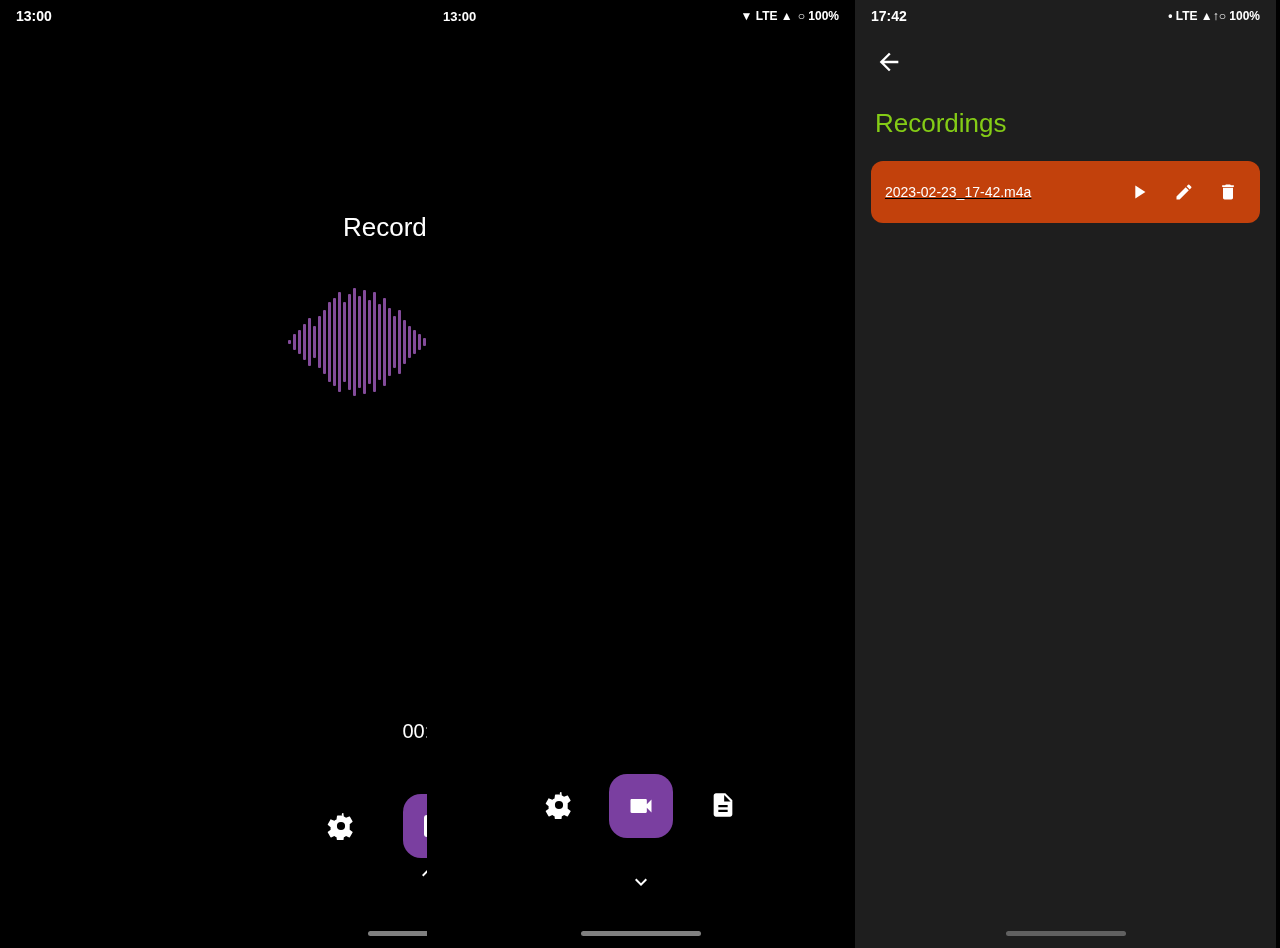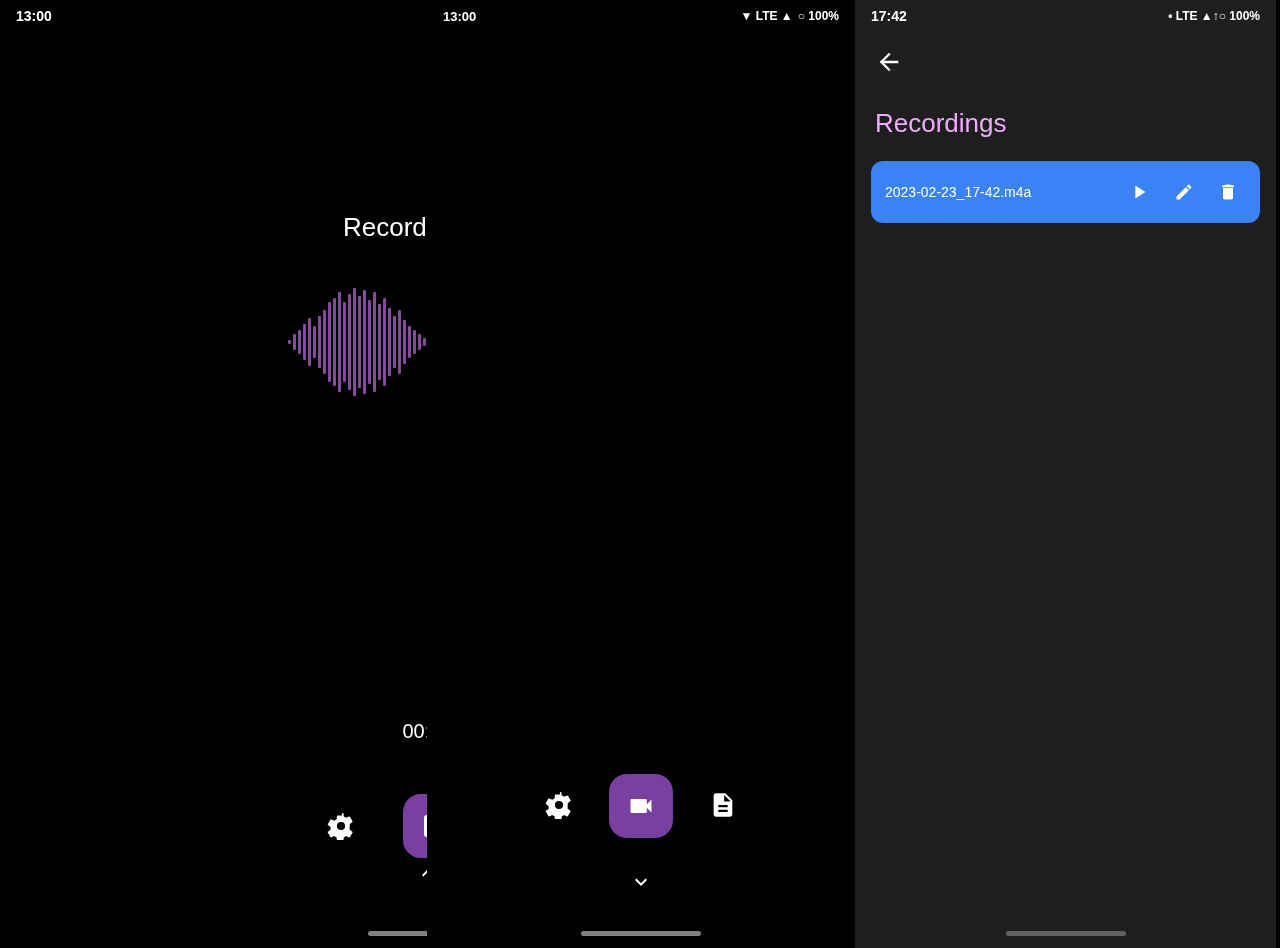--- a/index.html
+++ b/index.html
@@ -185,35 +185,36 @@
       border: none;
       cursor: pointer;
       color: #fff;
       font-size: 24px;
       display: flex;
       align-items: center;
       justify-content: center;
     }
 
     .recordings-title {
-      color: #f0abfc;
+      color: #84cc16;
       font-size: 26px;
       font-weight: 400;
       padding: 20px 20px 16px 20px;
     }
 
     .recording-item {
-      background: #3b82f6;
+      background: #c2410c;
       border-radius: 12px;
       margin: 6px 16px;
       padding: 16px 14px;
       display: flex;
       align-items: center;
       justify-content: space-between;
       cursor: pointer;
+      text-decoration: underline;
     }
 
     .recording-name {
       color: #fff;
       font-size: 14px;
       font-weight: 400;
       flex: 1;
     }
 
     .recording-actions {

